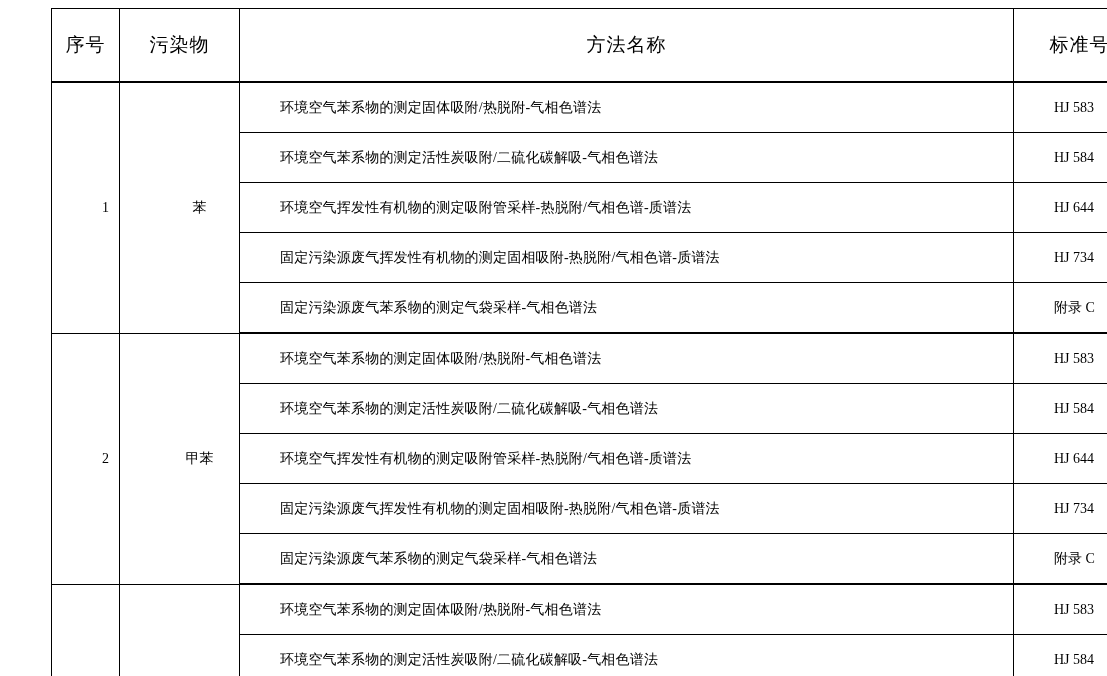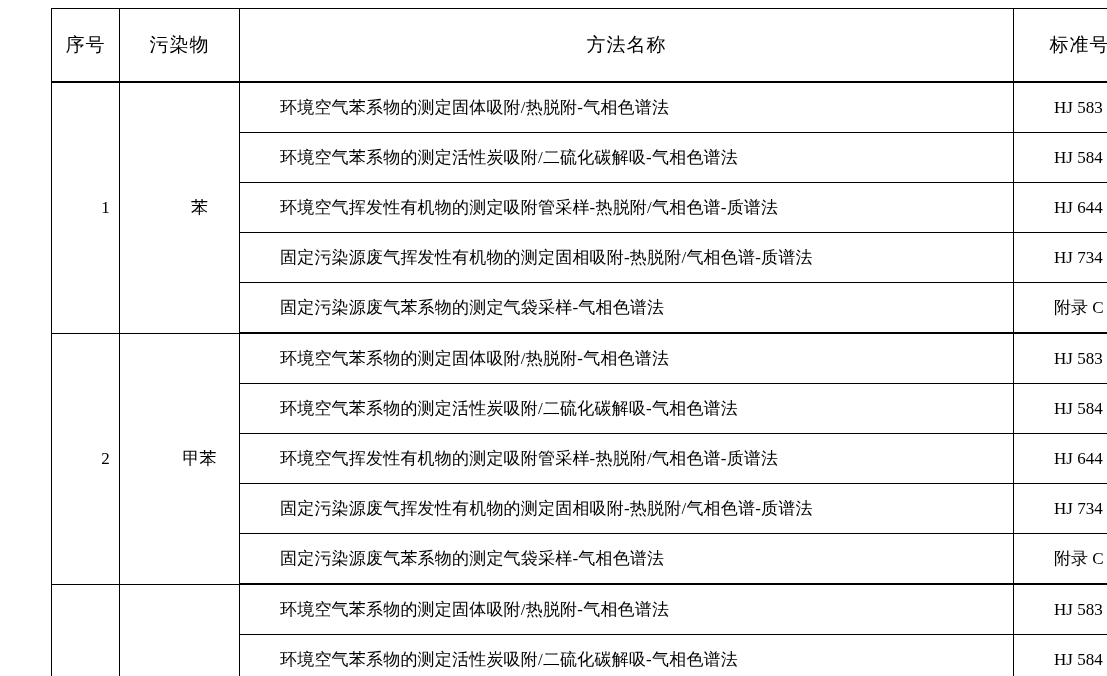--- a/index.html
+++ b/index.html
@@ -44,21 +44,21 @@
   
   tr.head td {
     height: 72px;
     text-align: center;
     font-size: 19px;
     letter-spacing: 1px;
   }
   
   tr.body td {
     height: 49px;
-    font-size: 17px;
+    font-size: 14px;
     padding-left: 40px;
   }
   td.cell-no,
   td.cell-poll {
     text-align: center;
     font-size: 18px;
   }
   td.cell-method {
     text-align: left;
     padding-left: 12px;

